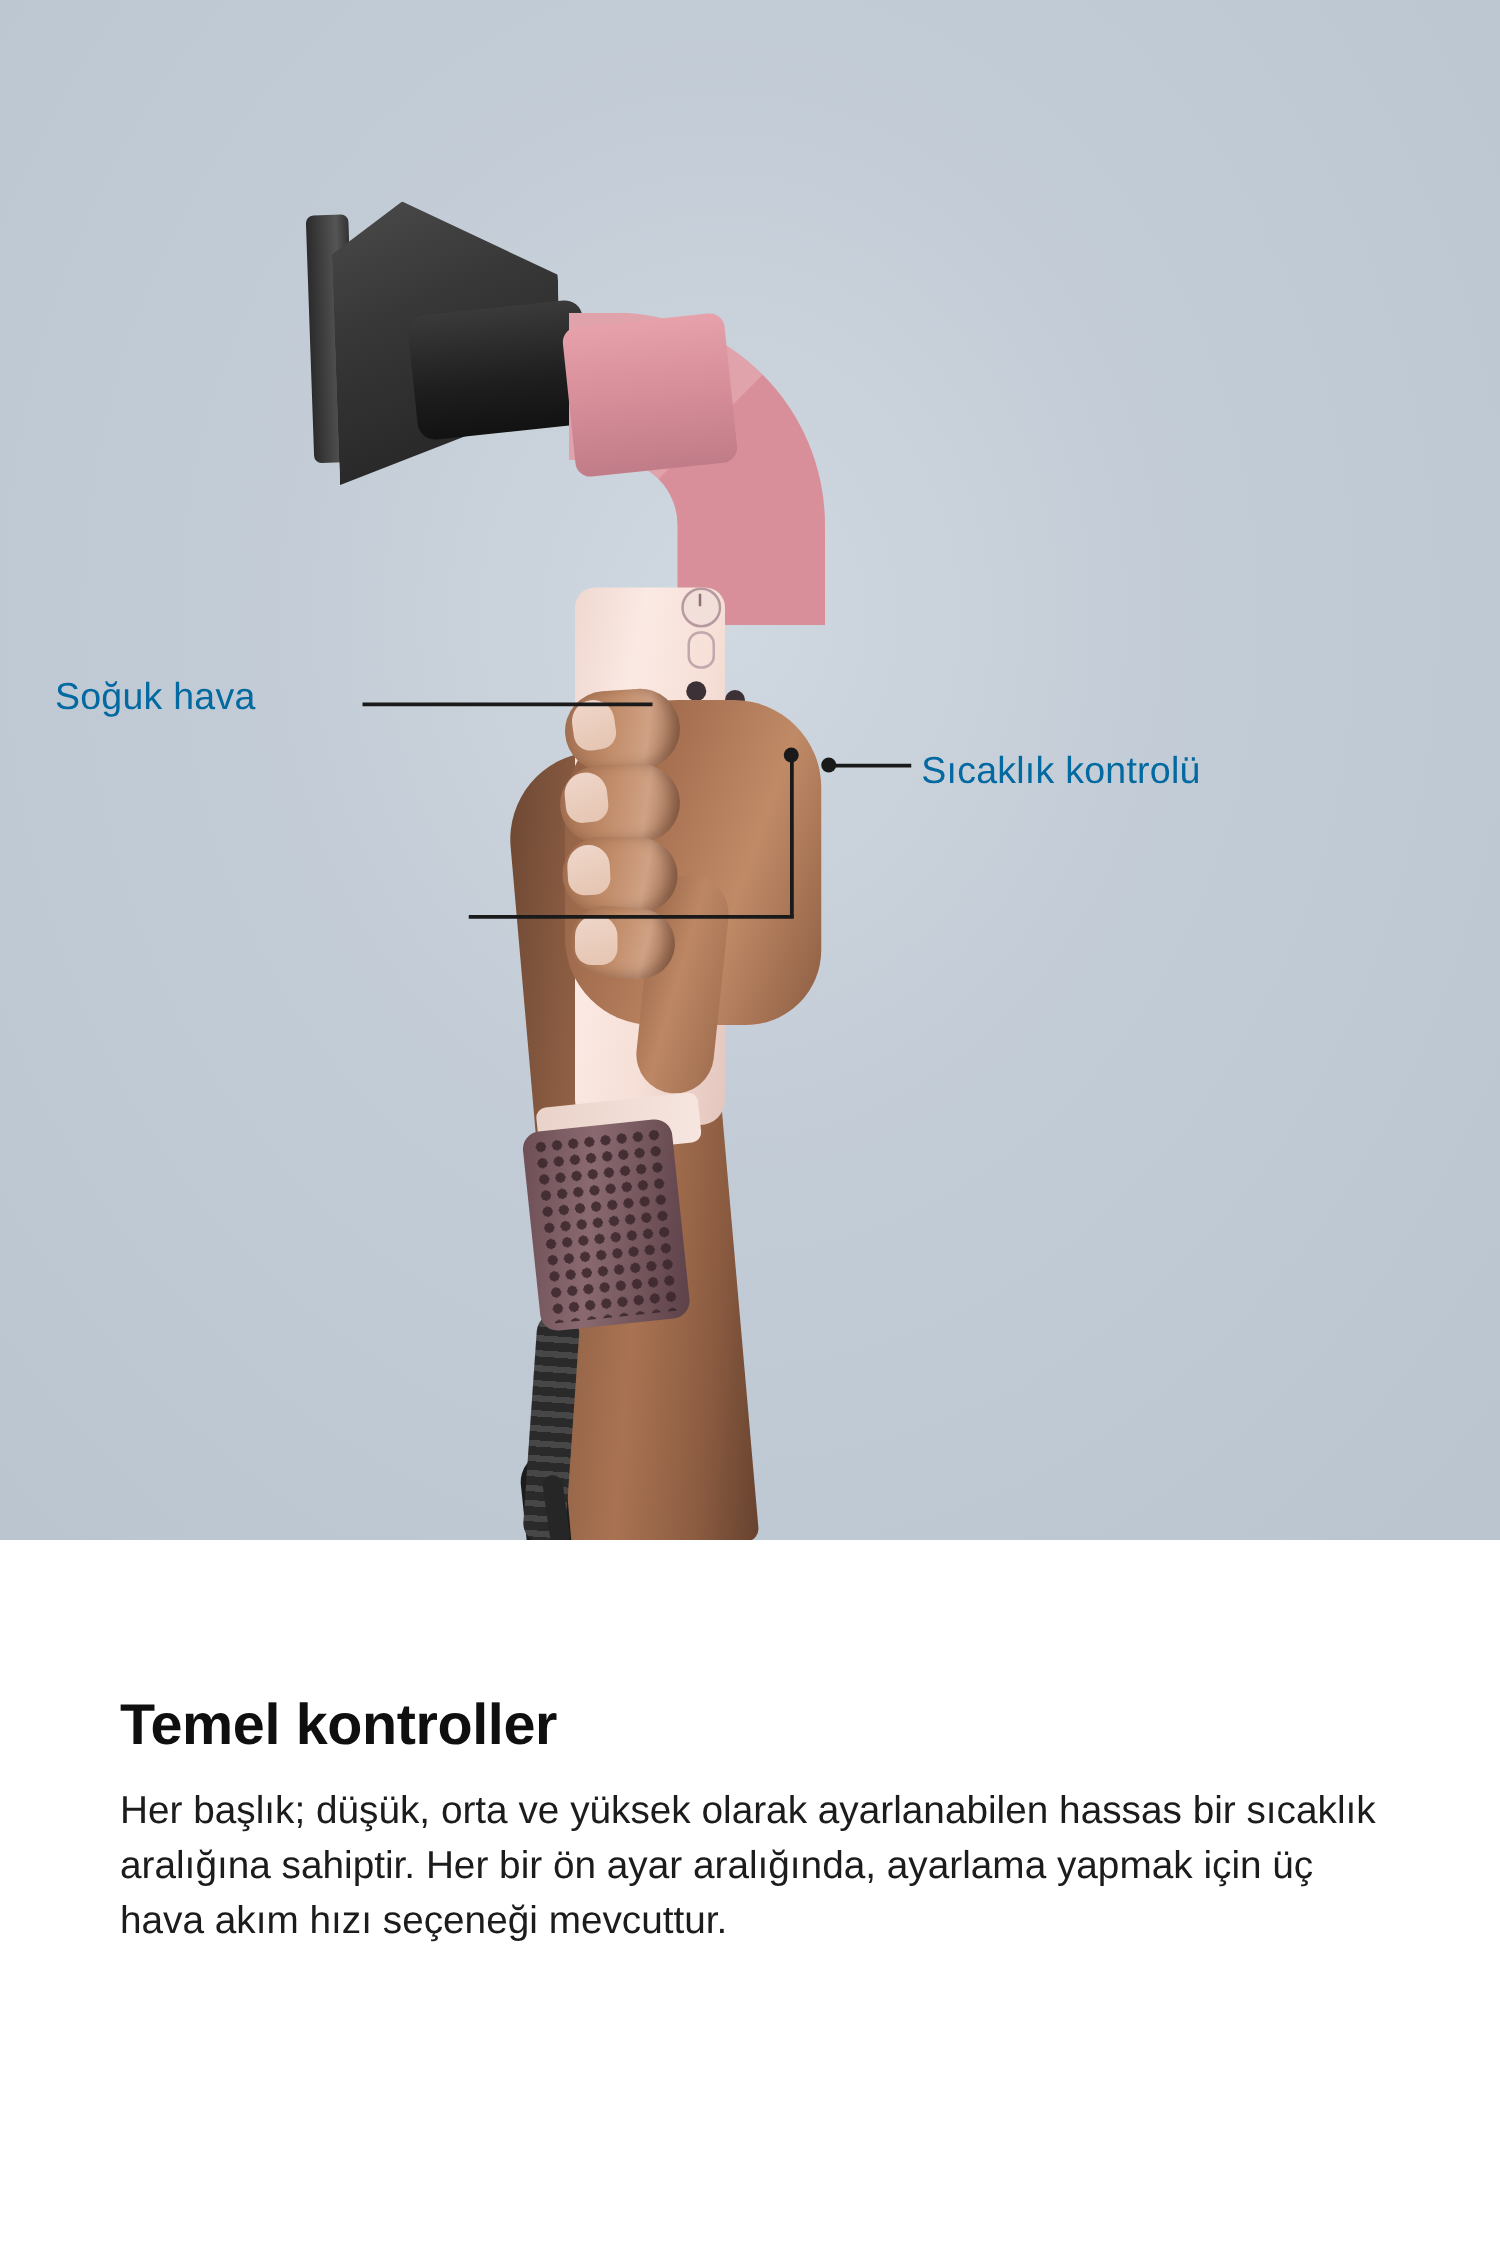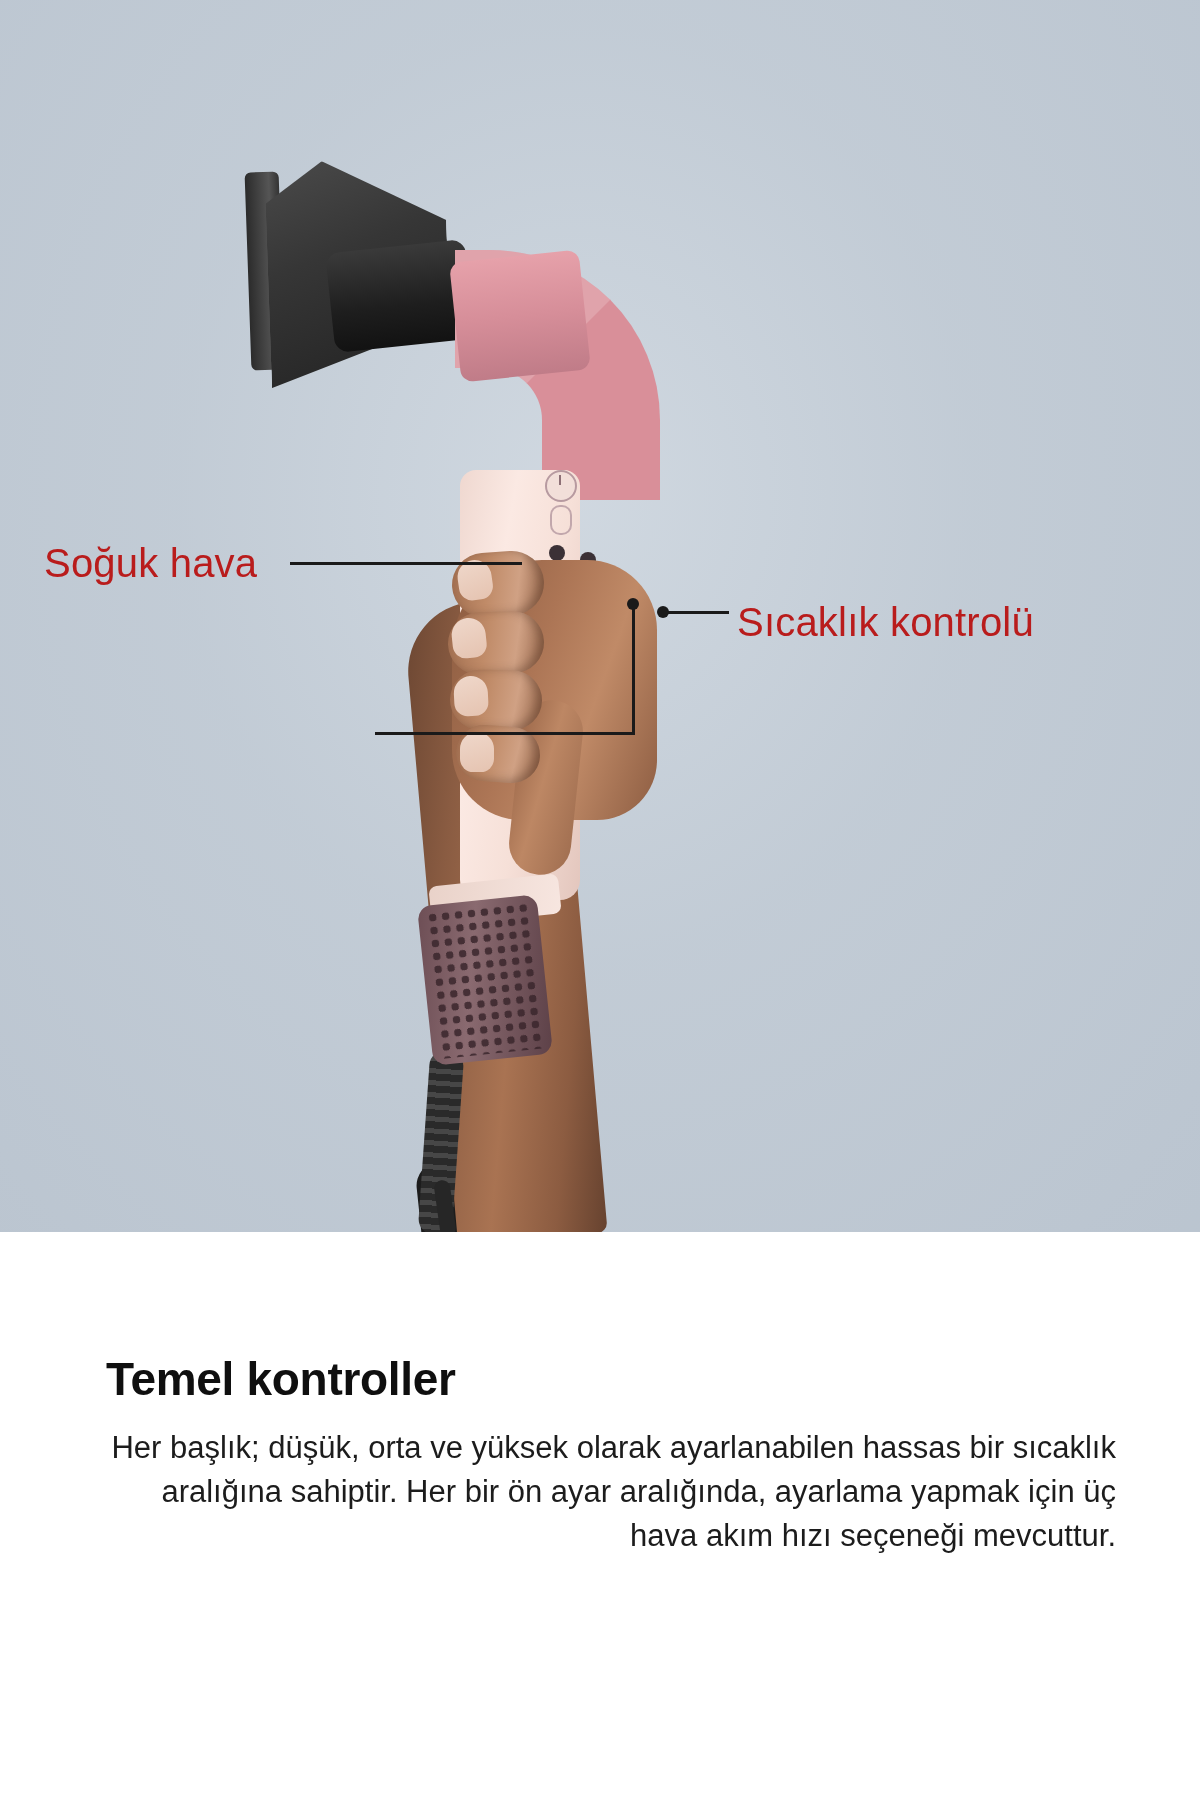--- a/index.html
+++ b/index.html
@@ -255,22 +255,22 @@
     width: 16px;
     height: 56px;
     background: #262626;
     border-radius: 8px;
     transform: rotate(-8deg);
   }
 
   
   .callout-label {
     position: absolute;
-    font-size: 40px;
-    color: #b91c1c;
+    font-size: 30px;
+    color: #0369a1;
     white-space: nowrap;
     letter-spacing: .2px;
     text-align: center;
   }
   #label-cold { left: 44px; top: 541px; }
   #label-temp { left: 737px; top: 600px; }
   #label-speed { left: 57px; top: 712px; }
 
   .leader {
     position: absolute;
@@ -280,21 +280,21 @@
     position: absolute;
     width: 12px;
     height: 12px;
     border-radius: 50%;
     background: #1a1a1a;
   }
 
   
   #content {
     position: absolute;
-    left: 15px;
+    left: 5px;
     top: 1232px;
     width: 1013px;
     height: 568px;
     background: #ffffff;
   }
   #heading {
     position: absolute;
     left: 91px;
     top: 120px;
     font-size: 46px;
@@ -303,21 +303,20 @@
     letter-spacing: -0.3px;
   }
   #paragraph {
     position: absolute;
     left: 91px;
     top: 194px;
     width: 1010px;
     font-size: 31px;
     line-height: 1.42;
     color: #1c1c1c;
-    text-align: right;
   }
 </style>
 </head>
 <body>
 
 <div id="page">
 
   <div id="hero">
     <div id="hero-bg-shade"></div>
 

